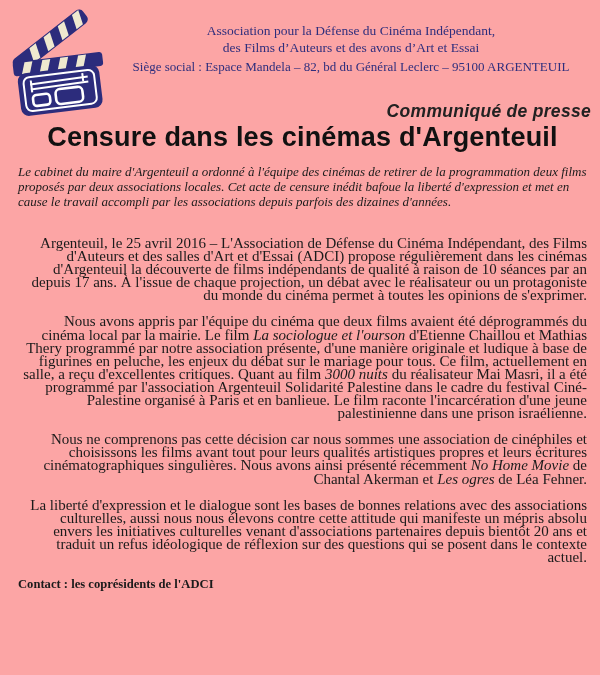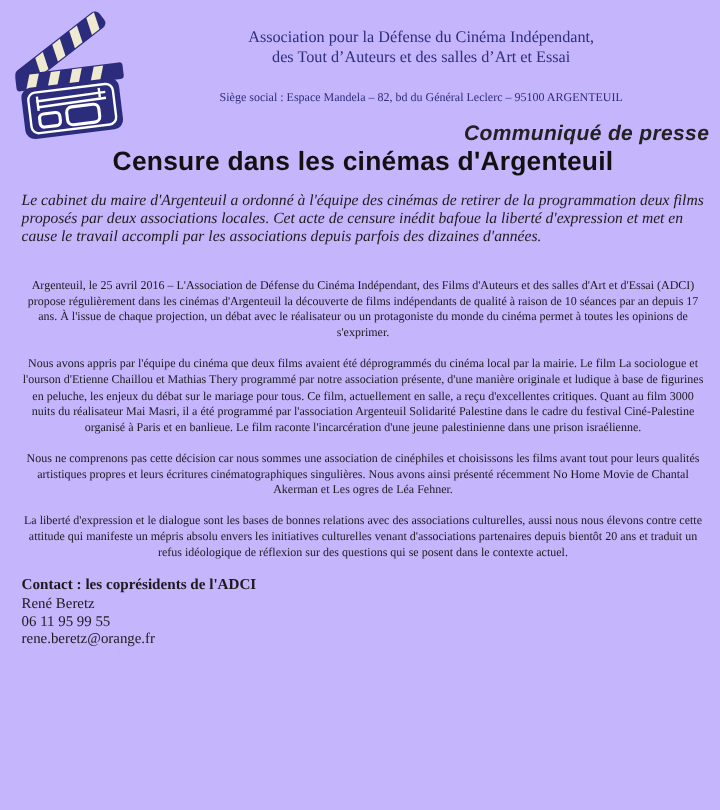--- a/index.html
+++ b/index.html
@@ -1,67 +1,67 @@
 <!DOCTYPE html>
 <html lang="fr"><head>
 <meta charset="utf-8">
 <style>
   html,body { margin:0; padding:0; background:#ffffff; }
   .page {
     position:relative;
     width:600px; height:675px;
-    background:#c4b5fd;
+    background:#fca5a5;
     font-family:"Liberation Serif", serif;
     color:#1b1b1b;
     overflow:hidden;
     box-sizing:border-box;
   }
   
   .logo {
     position:absolute; left:8px; top:5px;
     width:104px; height:112px;
   }
   .org-block {
     position:absolute; left:118px; top:22px; width:466px;
     text-align:center;
     color:#2e2e7d;
   }
   .org-line { font-size:13.5px; line-height:1.28; }
-  .address-line { font-size:10px; line-height:1.3; margin-top:18px; }
+  .address-line { font-size:13px; line-height:1.3; margin-top:2px; }
   .press-label {
     position:absolute; right:9px; top:101px;
     font-family:"Liberation Sans", sans-serif;
     font-weight:bold; font-style:italic;
     font-size:17.5px; color:#222;
     letter-spacing:0.3px;
   }
   
   .main { padding:122px 13px 0 18px; }
   .doc-title {
     margin:0 0 11px 0;
     text-align:center;
     font-family:"Liberation Sans", sans-serif;
     font-weight:bold;
-    font-size:22px;
+    font-size:27px;
     color:#111;
     letter-spacing:0.2px;
   }
   .intro {
     font-style:italic;
     font-size:13px;
     line-height:15px;
     margin:0 0 28px 0;
   }
   .para {
-    font-size:10px;
+    font-size:15px;
     line-height:13.1px;
     margin:0 0 13px 0;
-    text-align:center;
+    text-align:right;
   }
-  .it { }
+  .it { font-style:italic; }
   
   .contact { margin-top:4px; }
   .contact-heading {
     font-weight:bold;
     font-size:12.6px;
     line-height:15px;
     margin:0 0 1px 0;
   }
   .contact-cols { display:flex; }
   .contact-col { width:325px; font-size:12.4px; line-height:14.5px; }
@@ -100,41 +100,36 @@
         <line x1="76" y1="71" x2="76" y2="79" stroke="#ffffff" stroke-width="2"></line>
 
         <rect x="24" y="87" width="17" height="11" rx="3.5" fill="none" stroke="#ffffff" stroke-width="2.6"></rect>
         <rect x="47" y="84" width="27" height="15" rx="4.5" fill="none" stroke="#ffffff" stroke-width="2.6"></rect>
       </g>
     </svg>
   </div>
 
   <div class="org-block">
     <div class="org-line">Association pour la Défense du Cinéma Indépendant,</div>
-    <div class="org-line">des Tout d’Auteurs et des salles d’Art et Essai</div>
+    <div class="org-line">des Films d’Auteurs et des avons d’Art et Essai</div>
     <div class="address-line">Siège social : Espace Mandela – 82, bd du Général Leclerc – 95100 ARGENTEUIL</div>
   </div>
 
   <div class="press-label">Communiqué de presse</div>
 
   <div class="main">
     <h1 class="doc-title">Censure dans les cinémas d'Argenteuil</h1>
 
     <p class="intro">Le cabinet du maire d'Argenteuil a ordonné à l'équipe des cinémas de retirer de la programmation deux films proposés par deux associations locales. Cet acte de censure inédit bafoue la liberté d'expression et met en cause le travail accompli par les associations depuis parfois des dizaines d'années.</p>
 
     <p class="para"><span>Argenteuil, le 25 avril 2016 – L'Association de Défense du Cinéma Indépendant, des Films d'Auteurs et des salles d'Art et d'Essai (ADCI) propose régulièrement dans les cinémas d'Argenteuil la découverte de films indépendants de qualité à raison de 10 séances par an depuis 17 ans. À l'issue de chaque projection, un débat avec le réalisateur ou un protagoniste du monde du cinéma permet à toutes les opinions de s'exprimer.</span></p>
     <p class="para"><span>Nous avons appris par l'équipe du cinéma que deux films avaient été déprogrammés du cinéma local par la mairie. Le film </span><span class="it">La sociologue et l'ourson</span><span> d'Etienne Chaillou et Mathias Thery programmé par notre association présente, d'une manière originale et ludique à base de figurines en peluche, les enjeux du débat sur le mariage pour tous. Ce film, actuellement en salle, a reçu d'excellentes critiques. Quant au film </span><span class="it">3000 nuits</span><span> du réalisateur Mai Masri, il a été programmé par l'association Argenteuil Solidarité Palestine dans le cadre du festival Ciné-Palestine organisé à Paris et en banlieue. Le film raconte l'incarcération d'une jeune palestinienne dans une prison israélienne.</span></p>
     <p class="para"><span>Nous ne comprenons pas cette décision car nous sommes une association de cinéphiles et choisissons les films avant tout pour leurs qualités artistiques propres et leurs écritures cinématographiques singulières. Nous avons ainsi présenté récemment </span><span class="it">No Home Movie</span><span> de Chantal Akerman et </span><span class="it">Les ogres</span><span> de Léa Fehner.</span></p>
     <p class="para"><span>La liberté d'expression et le dialogue sont les bases de bonnes relations avec des associations culturelles, aussi nous nous élevons contre cette attitude qui manifeste un mépris absolu envers les initiatives culturelles venant d'associations partenaires depuis bientôt 20 ans et traduit un refus idéologique de réflexion sur des questions qui se posent dans le contexte actuel.</span></p>
 
     <div class="contact">
       <div class="contact-heading">Contact : les coprésidents de l'ADCI</div>
       <div class="contact-cols">
-        <div class="contact-col">
-          <div class="line">René Beretz</div>
-          <div class="line">06 11 95 99 55</div>
-          <div class="line">rene.beretz@orange.fr</div>
-        </div>
       </div>
     </div>
   </div>
 
 </div>
 
 </body></html>

